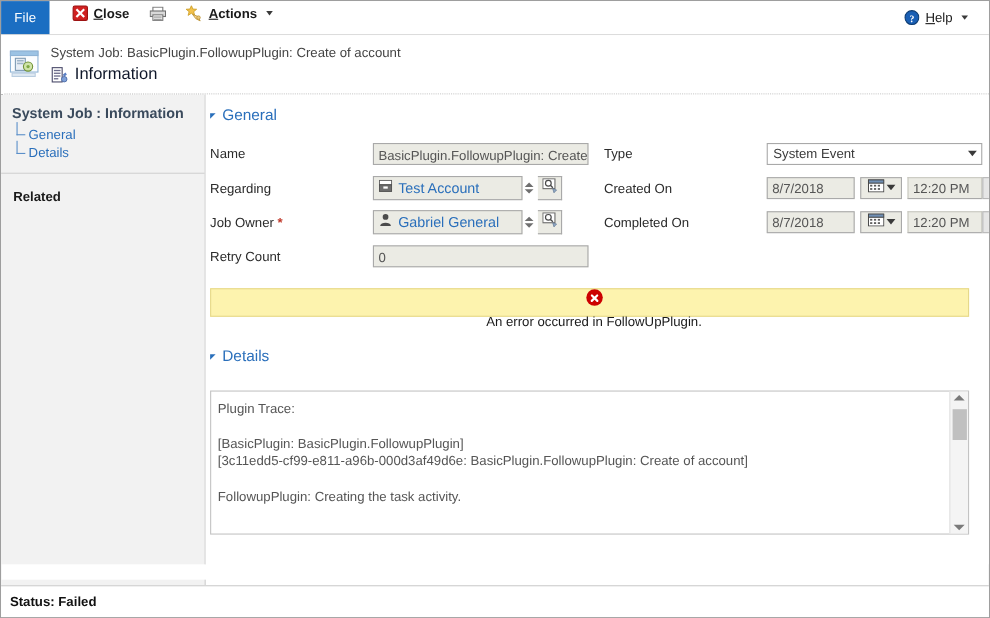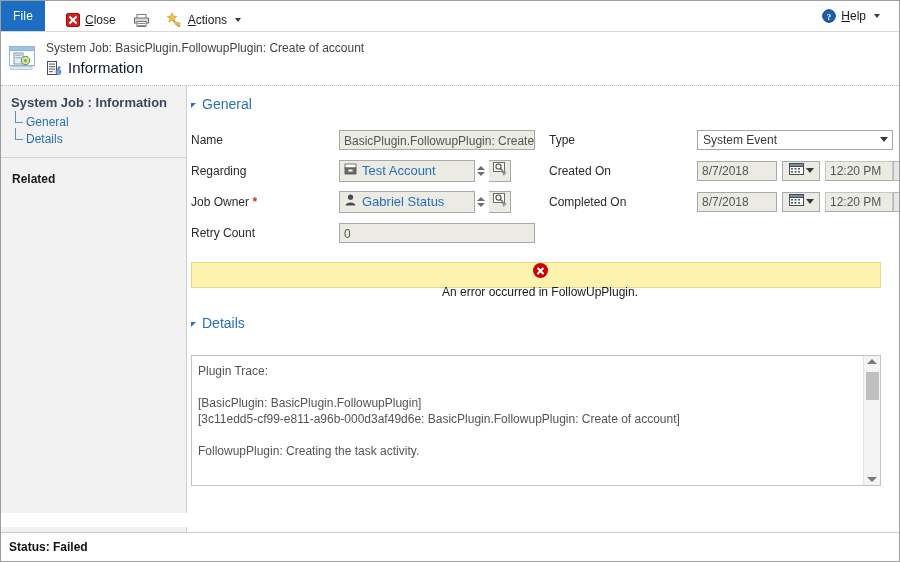--- a/index.html
+++ b/index.html
@@ -40,24 +40,25 @@
     color: #ffffff;
     font-size: 12px;
     display: flex;
     align-items: center;
     justify-content: center;
     letter-spacing: .2px;
     cursor: default;
   }
   .ribbon-cmds {
     display: flex;
-    align-items: flex-end;
+    align-items: flex-start;
     gap: 0px;
     padding-left: 12px;
     flex: 1;
+    font-weight: bold;
   }
   .cmd {
     display: flex;
     align-items: center;
     gap: 5px;
     padding: 2px 9px;
     height: 22px;
     box-sizing: border-box;
     cursor: default;
     color: #1a1a1a;
@@ -655,21 +656,21 @@
               <span class="req">*</span>
             </div>
             <div class="lookup">
               <div class="lookup-box">
                 <span>
                   <svg width="13" height="12" viewBox="0 0 13 12">
                     <circle cx="6.5" cy="3.2" r="2.6" fill="#4b4b4b"></circle>
                     <path d="M1.6 11.5 C1.8 7.6 11.2 7.6 11.4 11.5 Z" fill="#4b4b4b"></path>
                   </svg>
                 </span>
-                <span class="lookup-text">Gabriel Status</span>
+                <span class="lookup-text">Gabriel General</span>
               </div>
               <div class="spinner">
                 <span class="sp-up"></span>
                 <span class="sp-dn"></span>
               </div>
               <div class="lookup-btn">
                 <span>
                   <svg width="14" height="14" viewBox="0 0 14 14">
                     <rect x="0.5" y="0.5" width="11" height="9" fill="#ffffff" stroke="#6a6a6a"></rect>
                     <circle cx="5.5" cy="4.6" r="2.6" fill="none" stroke="#4a4a4a" stroke-width="1.1"></circle>

